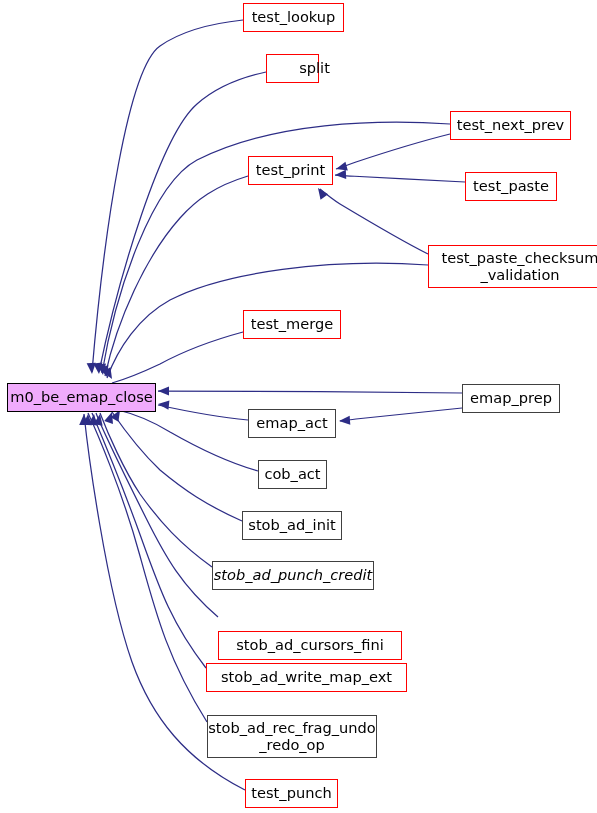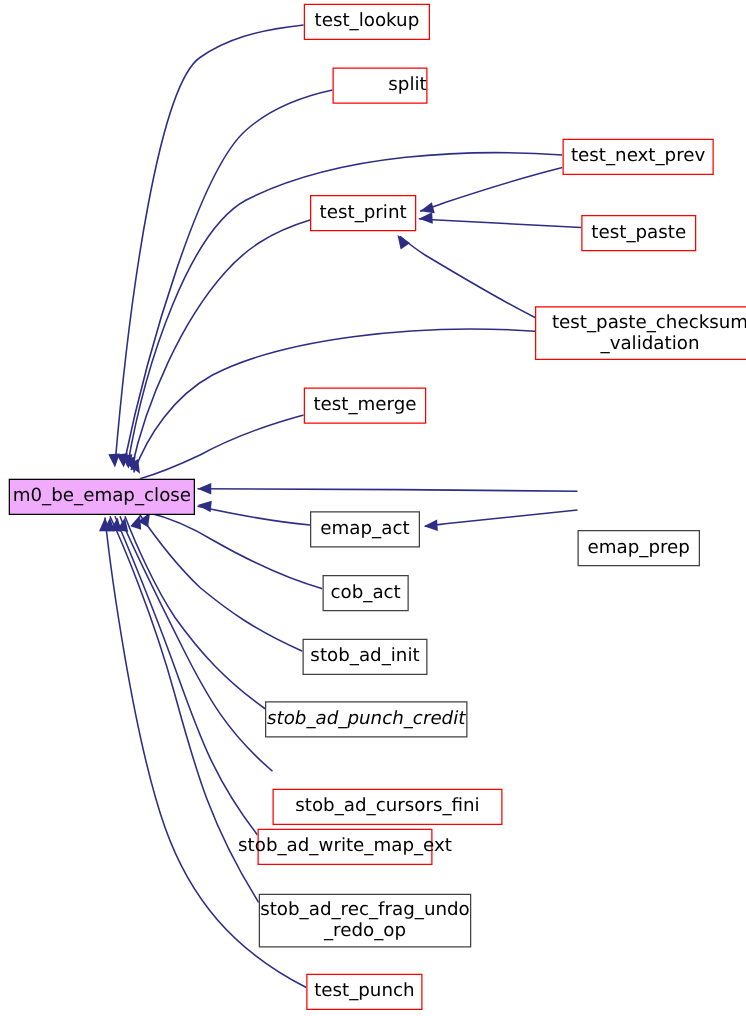--- a/index.html
+++ b/index.html
@@ -88,30 +88,30 @@
       <polygon points="0,0 -11,-4.6 -11,4.6" fill="#2d2d86" transform="translate(94,414) rotate(-84)"></polygon>
       <polygon points="0,0 -11,-4.6 -11,4.6" fill="#2d2d86" transform="translate(88,414) rotate(-87)"></polygon>
       <polygon points="0,0 -11,-4.6 -11,4.6" fill="#2d2d86" transform="translate(84,414) rotate(-89)"></polygon>
       <polygon points="0,0 -11,-4.6 -11,4.6" fill="#2d2d86" transform="translate(336,169) rotate(165)"></polygon>
       <polygon points="0,0 -11,-4.6 -11,4.6" fill="#2d2d86" transform="translate(335,175) rotate(177)"></polygon>
       <polygon points="0,0 -11,-4.6 -11,4.6" fill="#2d2d86" transform="translate(318,188) rotate(-125)"></polygon>
       <polygon points="0,0 -11,-4.6 -11,4.6" fill="#2d2d86" transform="translate(339,421) rotate(176)"></polygon>
     </svg>
 <div class="node focus" style="left: 7px; top: 383px; width: 149px; height: 29px;"><span>m0_be_emap_close</span></div>
     <div class="node red" style="left: 243px; top: 3px; width: 101px; height: 29px;"><span>test_lookup</span></div>
-    <div class="node red" style="left: 266px; top: 54px; width: 76px; height: 29px; padding-left: 44px;"><span>split</span></div>
+    <div class="node red" style="left: 266px; top: 54px; width: 53px; height: 29px; padding-left: 44px;"><span>split</span></div>
     <div class="node red" style="left: 450px; top: 111px; width: 121px; height: 29px;"><span>test_next_prev</span></div>
     <div class="node red" style="left: 248px; top: 156px; width: 85px; height: 29px;"><span>test_print</span></div>
     <div class="node red" style="left: 465px; top: 172px; width: 92px; height: 29px;"><span>test_paste</span></div>
     <div class="node red" style="left: 428px; top: 245px; width: 184px; height: 43px;"><span>test_paste_checksum
 _validation</span></div>
     <div class="node red" style="left: 243px; top: 310px; width: 98px; height: 29px;"><span>test_merge</span></div>
-    <div class="node black" style="left: 462px; top: 384px; width: 98px; height: 29px; margin-top: 40px;"><span>emap_prep</span></div>
+    <div class="node black" style="left: 462px; top: 384px; width: 98px; height: 29px;"><span>emap_prep</span></div>
     <div class="node black" style="left: 248px; top: 409px; width: 88px; height: 29px;"><span>emap_act</span></div>
     <div class="node black" style="left: 258px; top: 460px; width: 69px; height: 29px;"><span>cob_act</span></div>
     <div class="node black" style="left: 242px; top: 511px; width: 100px; height: 29px;"><span>stob_ad_init</span></div>
     <div class="node black" style="left: 212px; top: 561px; width: 162px; height: 29px; font-style: italic;"><span>stob_ad_punch_credit</span></div>
     <div class="node red" style="left: 218px; top: 612px; width: 184px; height: 29px; margin-top: 19px;"><span>stob_ad_cursors_fini</span></div>
-    <div class="node red" style="left: 206px; top: 663px; width: 140px; height: 29px;"><span>stob_ad_write_map_ext</span></div>
+    <div class="node red" style="left: 206px; top: 663px; width: 201px; height: 29px;"><span>stob_ad_write_map_ext</span></div>
     <div class="node black" style="left: 207px; top: 715px; width: 170px; height: 43px;"><span>stob_ad_rec_frag_undo
 _redo_op</span></div>
     <div class="node red" style="left: 245px; top: 779px; width: 93px; height: 29px;"><span>test_punch</span></div>
   </div>
 
 </body></html>

